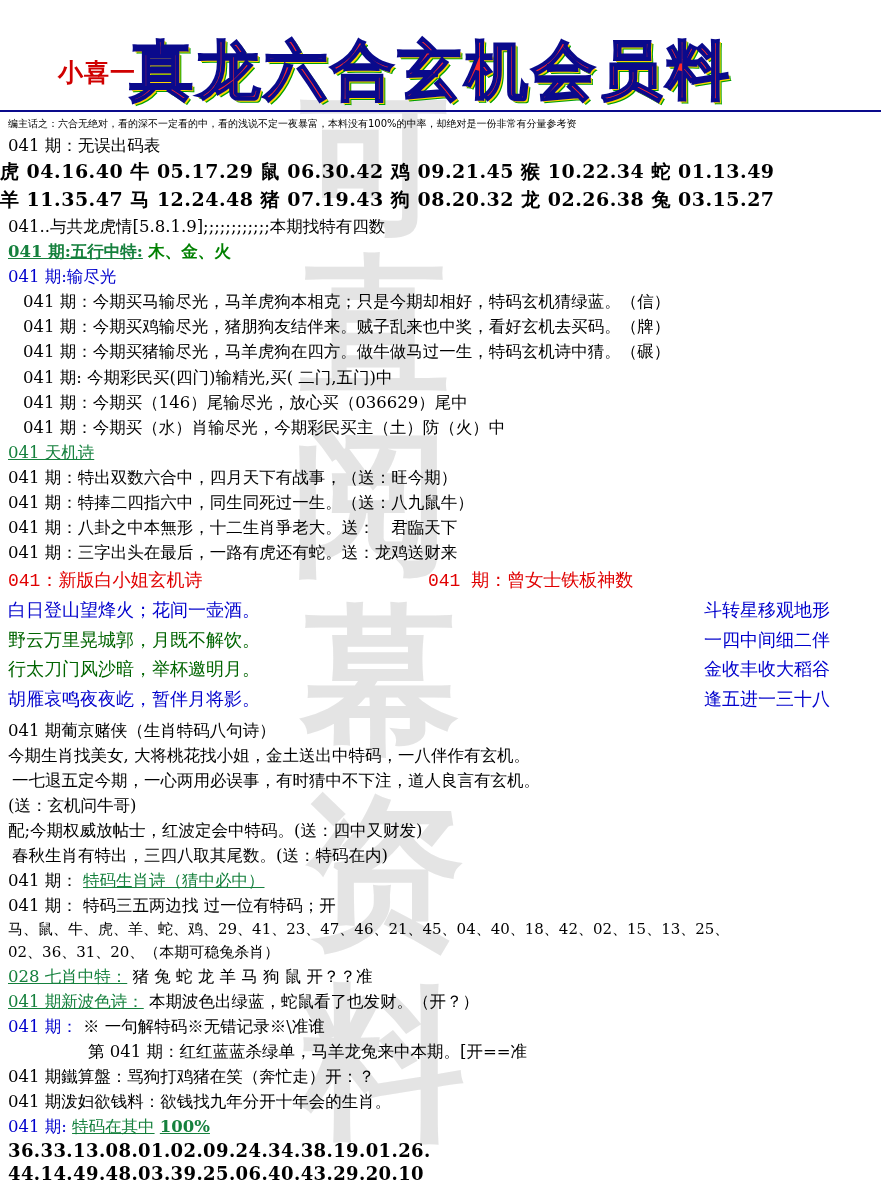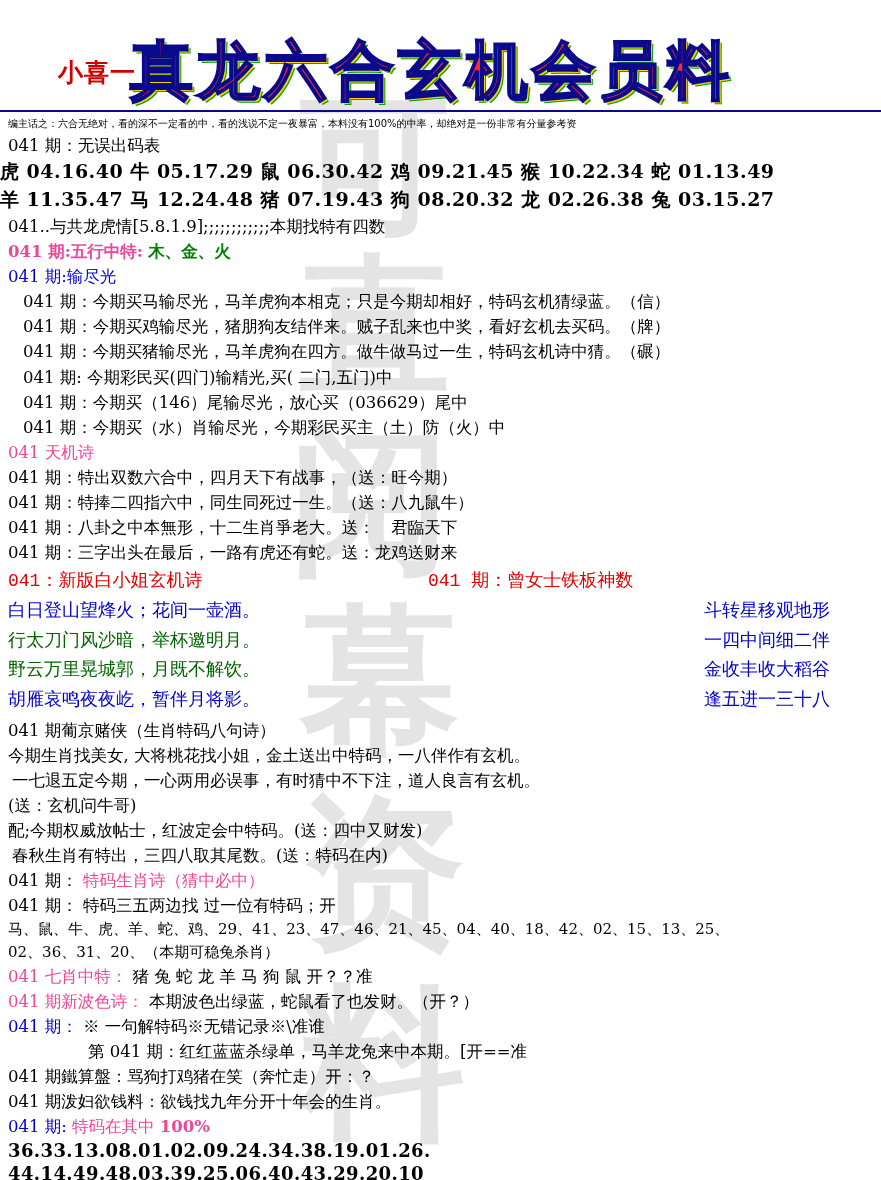--- a/index.html
+++ b/index.html
@@ -68,21 +68,21 @@
   
   .line{
     font-size:16.5px;
     color:#000;
     line-height:1.52;
     padding:0 8px;
     font-family:"DejaVu Sans","Liberation Sans",sans-serif;
     white-space:nowrap;
   }
   .intro{font-size:10px;line-height:1.5;padding:4px 8px 2px 8px;color:#000;}
-  .red{color:#ec4899;}
+  .red{color:#15803d;text-decoration:underline;}
   .blue{color:#0000cc;}
   .green{color:#008000;}
   .bold{font-weight:bold;}
   .ser{font-family:"DejaVu Serif","Liberation Serif",serif;}
   .indent{padding-left:23px;}
   .indent2{padding-left:12px;}
 
   .num-row{font-size:19px;font-weight:bold;letter-spacing:.5px;padding:1px 0;white-space:nowrap;}
 
   
@@ -153,22 +153,22 @@
       <div class="h-left">
         <div class="poem-line r">041：新版白小姐玄机诗</div>
       </div>
       <div class="h-right">
         <div class="poem-line r">041 期：曾女士铁板神数</div>
       </div>
     </div>
     <div class="poem-body">
       <div class="c-left">
         <div class="poem-line">白日登山望烽火；花间一壶酒。</div>
+        <div class="poem-line g">野云万里晃城郭，月既不解饮。</div>
         <div class="poem-line g">行太刀门风沙暗，举杯邀明月。</div>
-        <div class="poem-line g">野云万里晃城郭，月既不解饮。</div>
         <div class="poem-line">胡雁哀鸣夜夜屹，暂伴月将影。</div>
       </div>
       <div class="c-right">
         <div class="poem-line">斗转星移观地形</div>
         <div class="poem-line">一四中间细二伴</div>
         <div class="poem-line">金收丰收大稻谷</div>
         <div class="poem-line">逢五进一三十八</div>
       </div>
     </div>
   </div>
@@ -184,21 +184,21 @@
 
   <div class="line ser">
     <span>041 期：</span>
     <span class="red">特码生肖诗（猜中必中）</span>
   </div>
   <div class="line ser">041 期：  特码三五两边找    过一位有特码；开</div>
   <div class="line ser small">马、鼠、牛、虎、羊、蛇、鸡、29、41、23、47、46、21、45、04、40、18、42、02、15、13、25、</div>
   <div class="line ser small">02、36、31、20、（本期可稳兔杀肖）</div>
 
   <div class="line ser">
-    <span class="red">041 七肖中特：</span>
+    <span class="red">028 七肖中特：</span>
     <span>猪 兔 蛇 龙 羊 马 狗 鼠 开？？准</span>
   </div>
 
   <div class="line ser">
     <span class="red">041 期新波色诗：</span>
     <span>本期波色出绿蓝，蛇鼠看了也发财。（开？）</span>
   </div>
 
   <div class="line ser">
     <span class="blue">041 期：</span>

